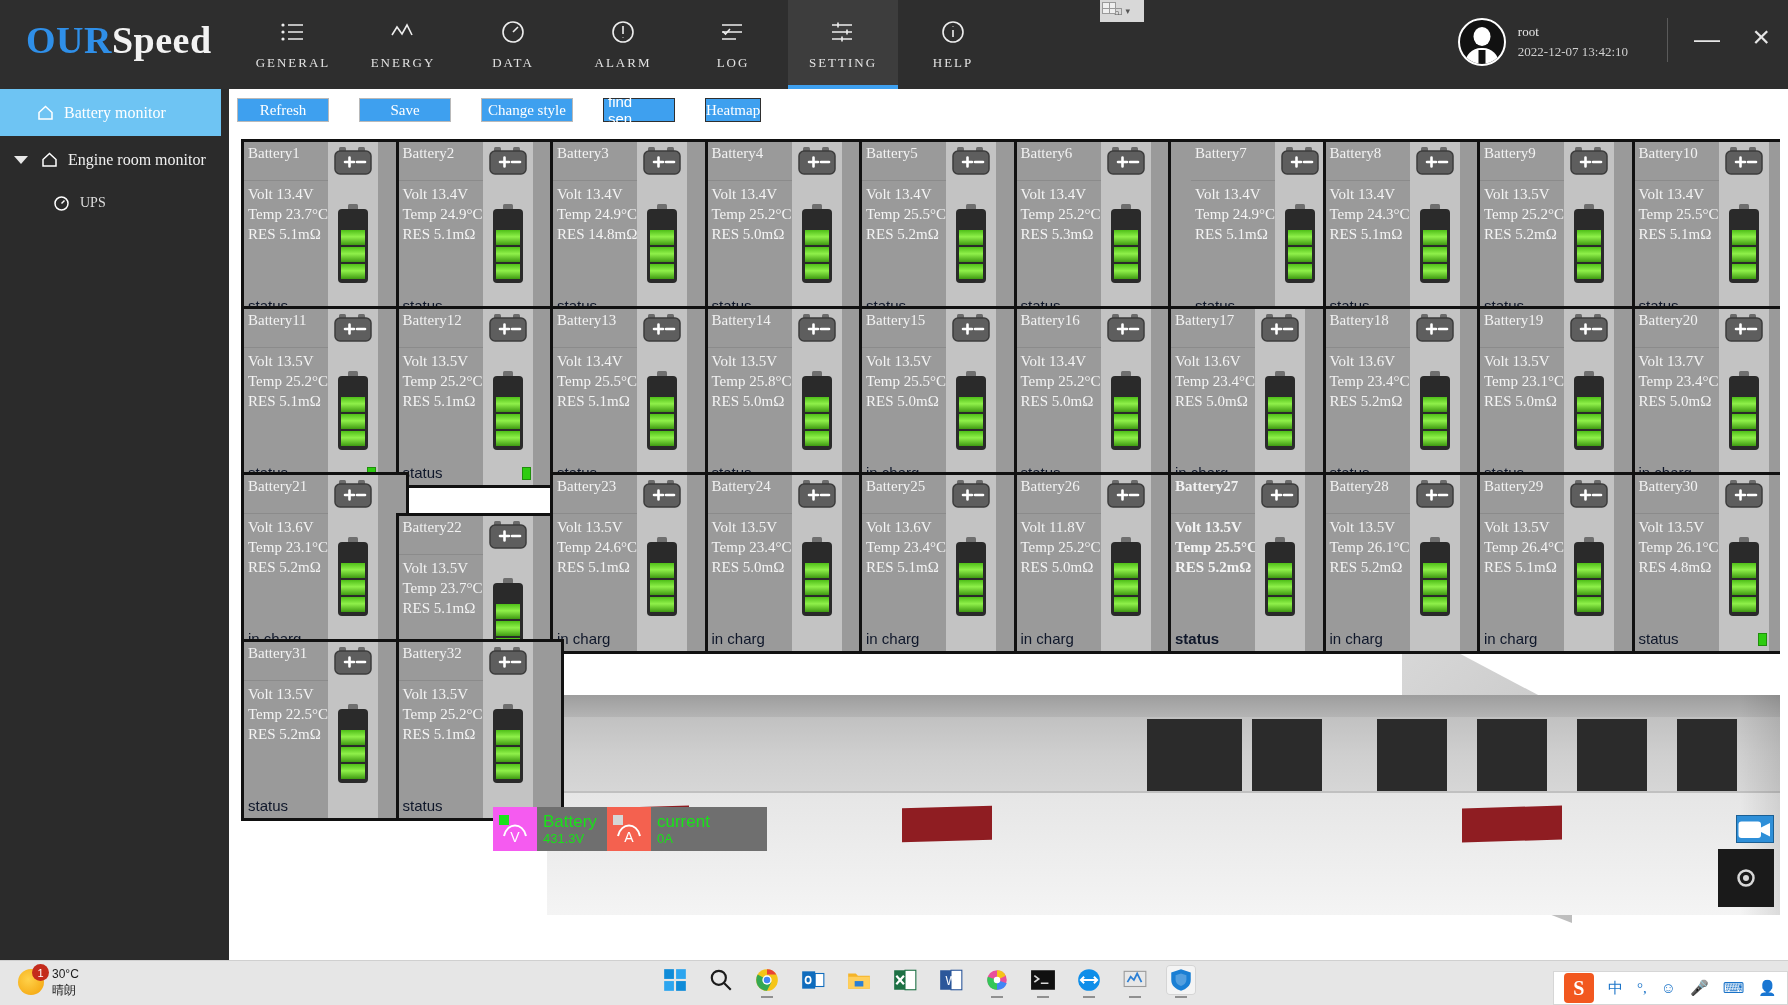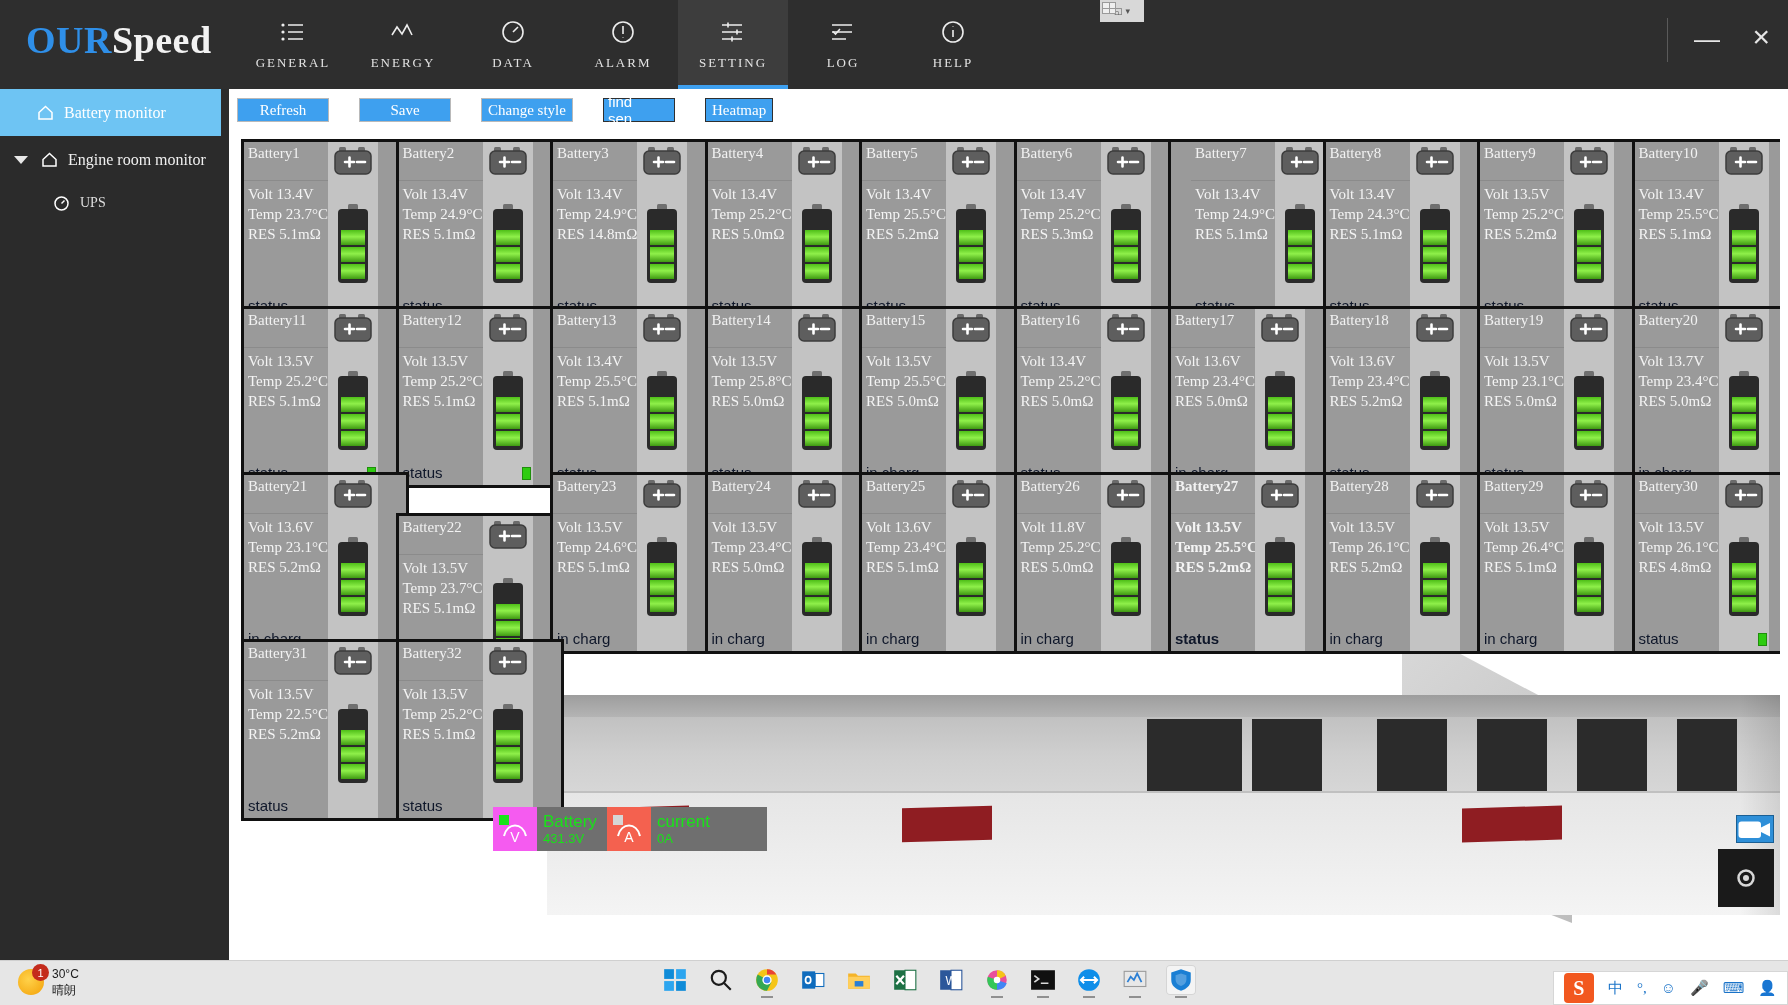--- a/index.html
+++ b/index.html
@@ -65,21 +65,21 @@
   .sb-item.lvl3 { padding-left:52px; font-size:14px; color:#dedede; height:40px; }
   .sb-icon { display:inline-flex; align-items:center; justify-content:center; width:18px; height:18px; }
   .sb-icon svg { width:17px; height:17px; fill:none; stroke:#fff; stroke-width:1.5; }
   .caret { width:0;height:0;border-left:7px solid transparent;border-right:7px solid transparent;
            border-top:8px solid #e8e8e8; margin-right:2px; }
 
   
   .content { position:absolute; left:229px; top:89px; width:1559px; height:871px; background:#fff; }
   .toolbar { position:absolute; left:8px; top:4px; height:34px; display:flex; align-items:center; gap:30px; }
   .tbtn { background:#3ea0ef; color:#fff; border:1px solid #b9b9b9; height:24px; min-width:92px;
-          padding:0 6px; font-size:15px; font-family:"Liberation Serif", serif;
+          padding:0 0; font-size:15px; font-family:"Liberation Serif", serif;
           display:flex; align-items:center; justify-content:center; cursor:pointer; }
   .tinput { background:#3ea0ef; color:#fff; border:1px solid #2f2f2f; height:24px; width:72px;
             padding:0 4px; font-size:15px; font-family:"Liberation Sans", sans-serif;
             display:flex; align-items:center; cursor:text; }
   .tbtn.heat { min-width:0; border:1px solid #2f2f2f; }
 
   .canvas { position:absolute; left:8px; top:46px; width:1543px; height:815px; background:#fff;
             overflow:hidden; }
 
   
@@ -200,55 +200,66 @@
       </div>
       <div class="navitem">
         <span class="navicon">
           <svg viewBox="0 0 26 26">
             <circle cx="13" cy="13" r="10"></circle>
             <path d="M13 7v8M13 18.4v.6"></path>
           </svg>
         </span>
         <span class="navlabel">ALARM</span>
       </div>
+      <div class="navitem">
+        <span class="navicon">
+          <svg viewBox="0 0 26 26">
+            <path d="M2 6h20M2 13h20M2 20h14"></path>
+            <path d="M3 12.5l2.5 2.5L10 10"></path>
+          </svg>
+        </span>
+        <span class="navlabel">LOG</span>
+      </div>
       <div class="navitem active">
         <span class="navicon">
           <svg viewBox="0 0 26 26">
             <path d="M2 6h20M2 13h20M2 20h20"></path>
             <path d="M8 3.5v5M17 10.5v5M12 17.5v5"></path>
           </svg>
         </span>
         <span class="navlabel">SETTING</span>
       </div>
       <div class="navitem">
         <span class="navicon">
           <svg viewBox="0 0 26 26">
-            <path d="M2 6h20M2 13h20M2 20h14"></path>
-            <path d="M3 12.5l2.5 2.5L10 10"></path>
-          </svg>
-        </span>
-        <span class="navlabel">LOG</span>
-      </div>
-      <div class="navitem">
-        <span class="navicon">
-          <svg viewBox="0 0 26 26">
             <circle cx="13" cy="13" r="10"></circle>
             <path d="M13 11v7M13 7.4v.6"></path>
           </svg>
         </span>
         <span class="navlabel">HELP</span>
       </div>
     </div>
 
   <div class="winctl-resize">
     <span class="grid"></span>
     <span class="tiny">◱</span>
     <span class="tiny">▾</span>
   </div>
 
+  <div class="userblock">
+    <div class="avatar">
+      <div class="head"></div>
+        <div class="body"></div>
+        <div class="tie"></div>
+    </div>
+    <div>
+      <div class="uname">root</div>
+      <div class="utime">2022-12-07 13:42:10</div>
+    </div>
+  </div>
   <div class="divline"></div>
   <div class="wbtn wmin">—</div>
   <div class="wbtn wclose">×</div>
 </div>
 
 <div class="sidebar" id="sidebar">
     <div class="sb-item active">
       <span class="sb-icon">
         <svg viewBox="0 0 17 17">
           <path d="M2 8.5L8.5 2.5 15 8.5V15H2z"></path>

